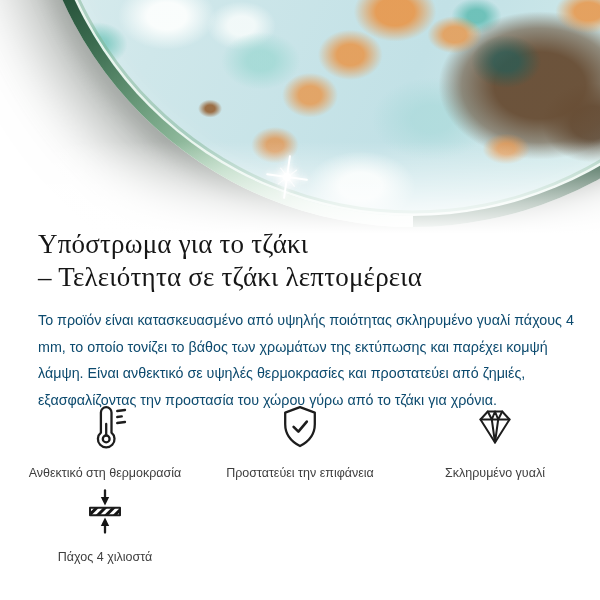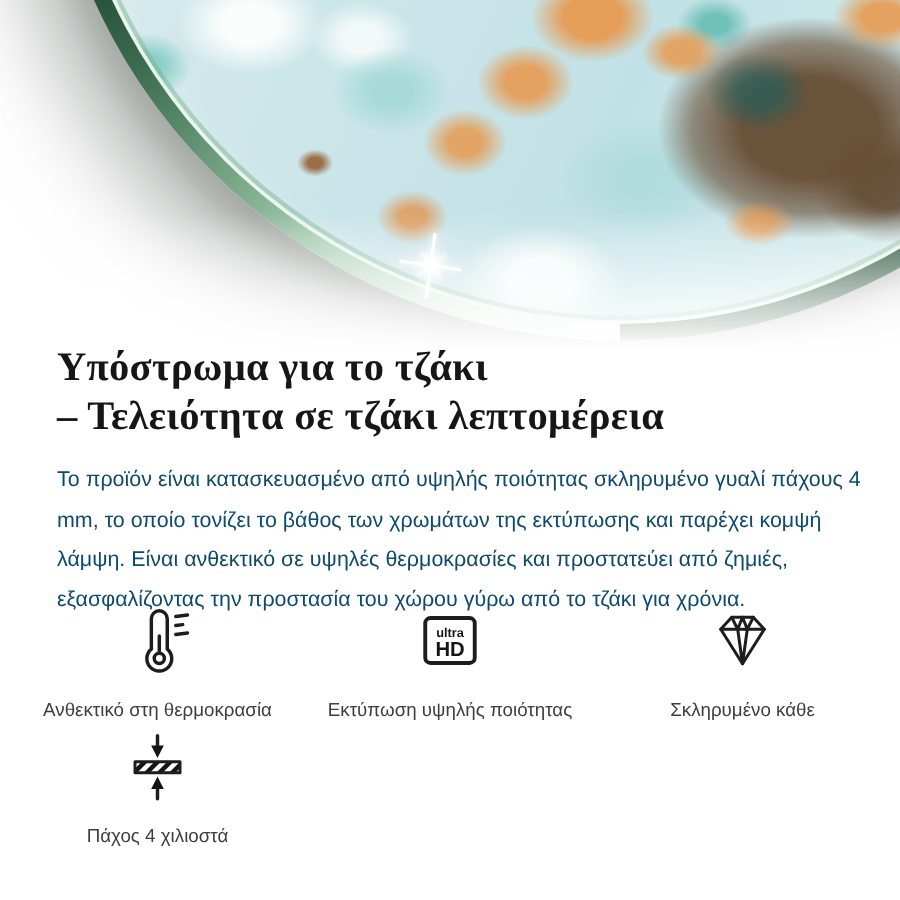--- a/index.html
+++ b/index.html
@@ -44,21 +44,21 @@
       box-shadow:0 0 5px #fff,0 0 12px rgba(255,255,255,.95),0 0 20px rgba(255,255,255,.7);}
   .sparkle .v{left:19px;top:-2px;width:2px;height:44px;}
   .sparkle .h{left:-1px;top:19px;width:42px;height:2px;}
   .sparkle .d1{left:19.5px;top:8px;width:1.4px;height:24px;transform:rotate(45deg);opacity:.8;}
   .sparkle .d2{left:19.5px;top:8px;width:1.4px;height:24px;transform:rotate(-45deg);opacity:.8;}
   .sparkle .c{left:16px;top:16px;width:8px;height:8px;border-radius:50%;
       box-shadow:0 0 8px 4px rgba(255,255,255,.95);}
 
   
   .content{position:absolute;left:38px;right:26px;top:228px;}
-  h1.title{margin:0;font-family:"Liberation Serif",serif;font-weight:700;color:#161616;
+  h1.title{margin:0;font-family:"Liberation Serif",serif;font-weight:400;color:#161616;
       font-size:27px;line-height:33px;letter-spacing:.2px;}
   p.desc{margin:13px 0 0;max-width:536px;font-size:14.3px;line-height:26.5px;color:#0c4a6e;}
 
   
   .features{position:absolute;left:30px;right:30px;top:401px;display:grid;
       grid-template-columns:150px 1fr 150px;grid-auto-rows:84px;}
   .feature{display:flex;flex-direction:column;align-items:center;}
   .ficon{height:52px;display:flex;align-items:center;justify-content:center;}
   .flabel{margin-top:13px;font-size:12.5px;color:#3e3e3e;white-space:nowrap;}
   .ficon svg{display:block;}
@@ -102,42 +102,41 @@
           <circle class="ln" cx="25.2" cy="35.9" r="3.4"></circle>
           <line class="ln" x1="25.2" y1="21" x2="25.2" y2="32.2"></line>
           <line class="ln" x1="36.2" y1="8" x2="44" y2="7"></line>
           <line class="ln" x1="36.2" y1="14" x2="40.8" y2="13.4"></line>
           <line class="ln" x1="36.2" y1="20" x2="44" y2="19"></line>
         </svg>
       </span>
       <span class="flabel">Ανθεκτικό στη θερμοκρασία</span>
     </div>
 
+
     <div class="feature">
       <span class="ficon">
         <svg width="48" height="48" viewBox="0 0 48 48">
-          <rect class="ln" x="7.5" y="9" width="33" height="30" rx="3.5" style="stroke-width:2.6"></rect>
-          <text class="icn" x="24" y="21.5" text-anchor="middle" font-size="8.5" font-weight="700">ultra</text>
-          <text class="icn" x="24" y="34.5" text-anchor="middle" font-size="13.5" font-weight="800">HD</text>
+          <path class="ln" d="M24 4.2 L38.8 9.6 V21.2 C38.8 31.8 32.6 38.6 24 43 C15.4 38.6 9.2 31.8 9.2 21.2 V9.6 Z"></path>
+          <path class="ln" style="stroke-width:2.6" d="M17.6 23.8 L22.4 28.6 L30.8 18.6"></path>
         </svg>
       </span>
-      <span class="flabel">Εκτύπωση υψηλής ποιότητας</span>
+      <span class="flabel">Προστατεύει την επιφάνεια</span>
     </div>
-
 
     <div class="feature">
       <span class="ficon">
         <svg width="48" height="48" viewBox="0 0 48 48">
           <path class="ln" style="stroke-width:2" d="M16.8 8.5 H31.2 L38.5 16.5 L24 39.5 L9.5 16.5 Z"></path>
           <line class="ln" style="stroke-width:2" x1="9.5" y1="16.5" x2="38.5" y2="16.5"></line>
           <path class="ln" style="stroke-width:2" d="M16.8 8.5 L20.8 16.5 L24 8.5 L27.2 16.5 L31.2 8.5"></path>
           <path class="ln" style="stroke-width:2" d="M20.8 16.5 L24 39.5 L27.2 16.5"></path>
         </svg>
       </span>
-      <span class="flabel">Σκληρυμένο κάθε</span>
+      <span class="flabel">Σκληρυμένο γυαλί</span>
     </div>
 
 
     <div class="feature">
       <span class="ficon">
         <svg width="48" height="48" viewBox="0 0 48 48">
           <defs>
               <clipPath id="barclip">
                 <rect x="9" y="20.8" width="30" height="7.4"></rect>
               </clipPath>

